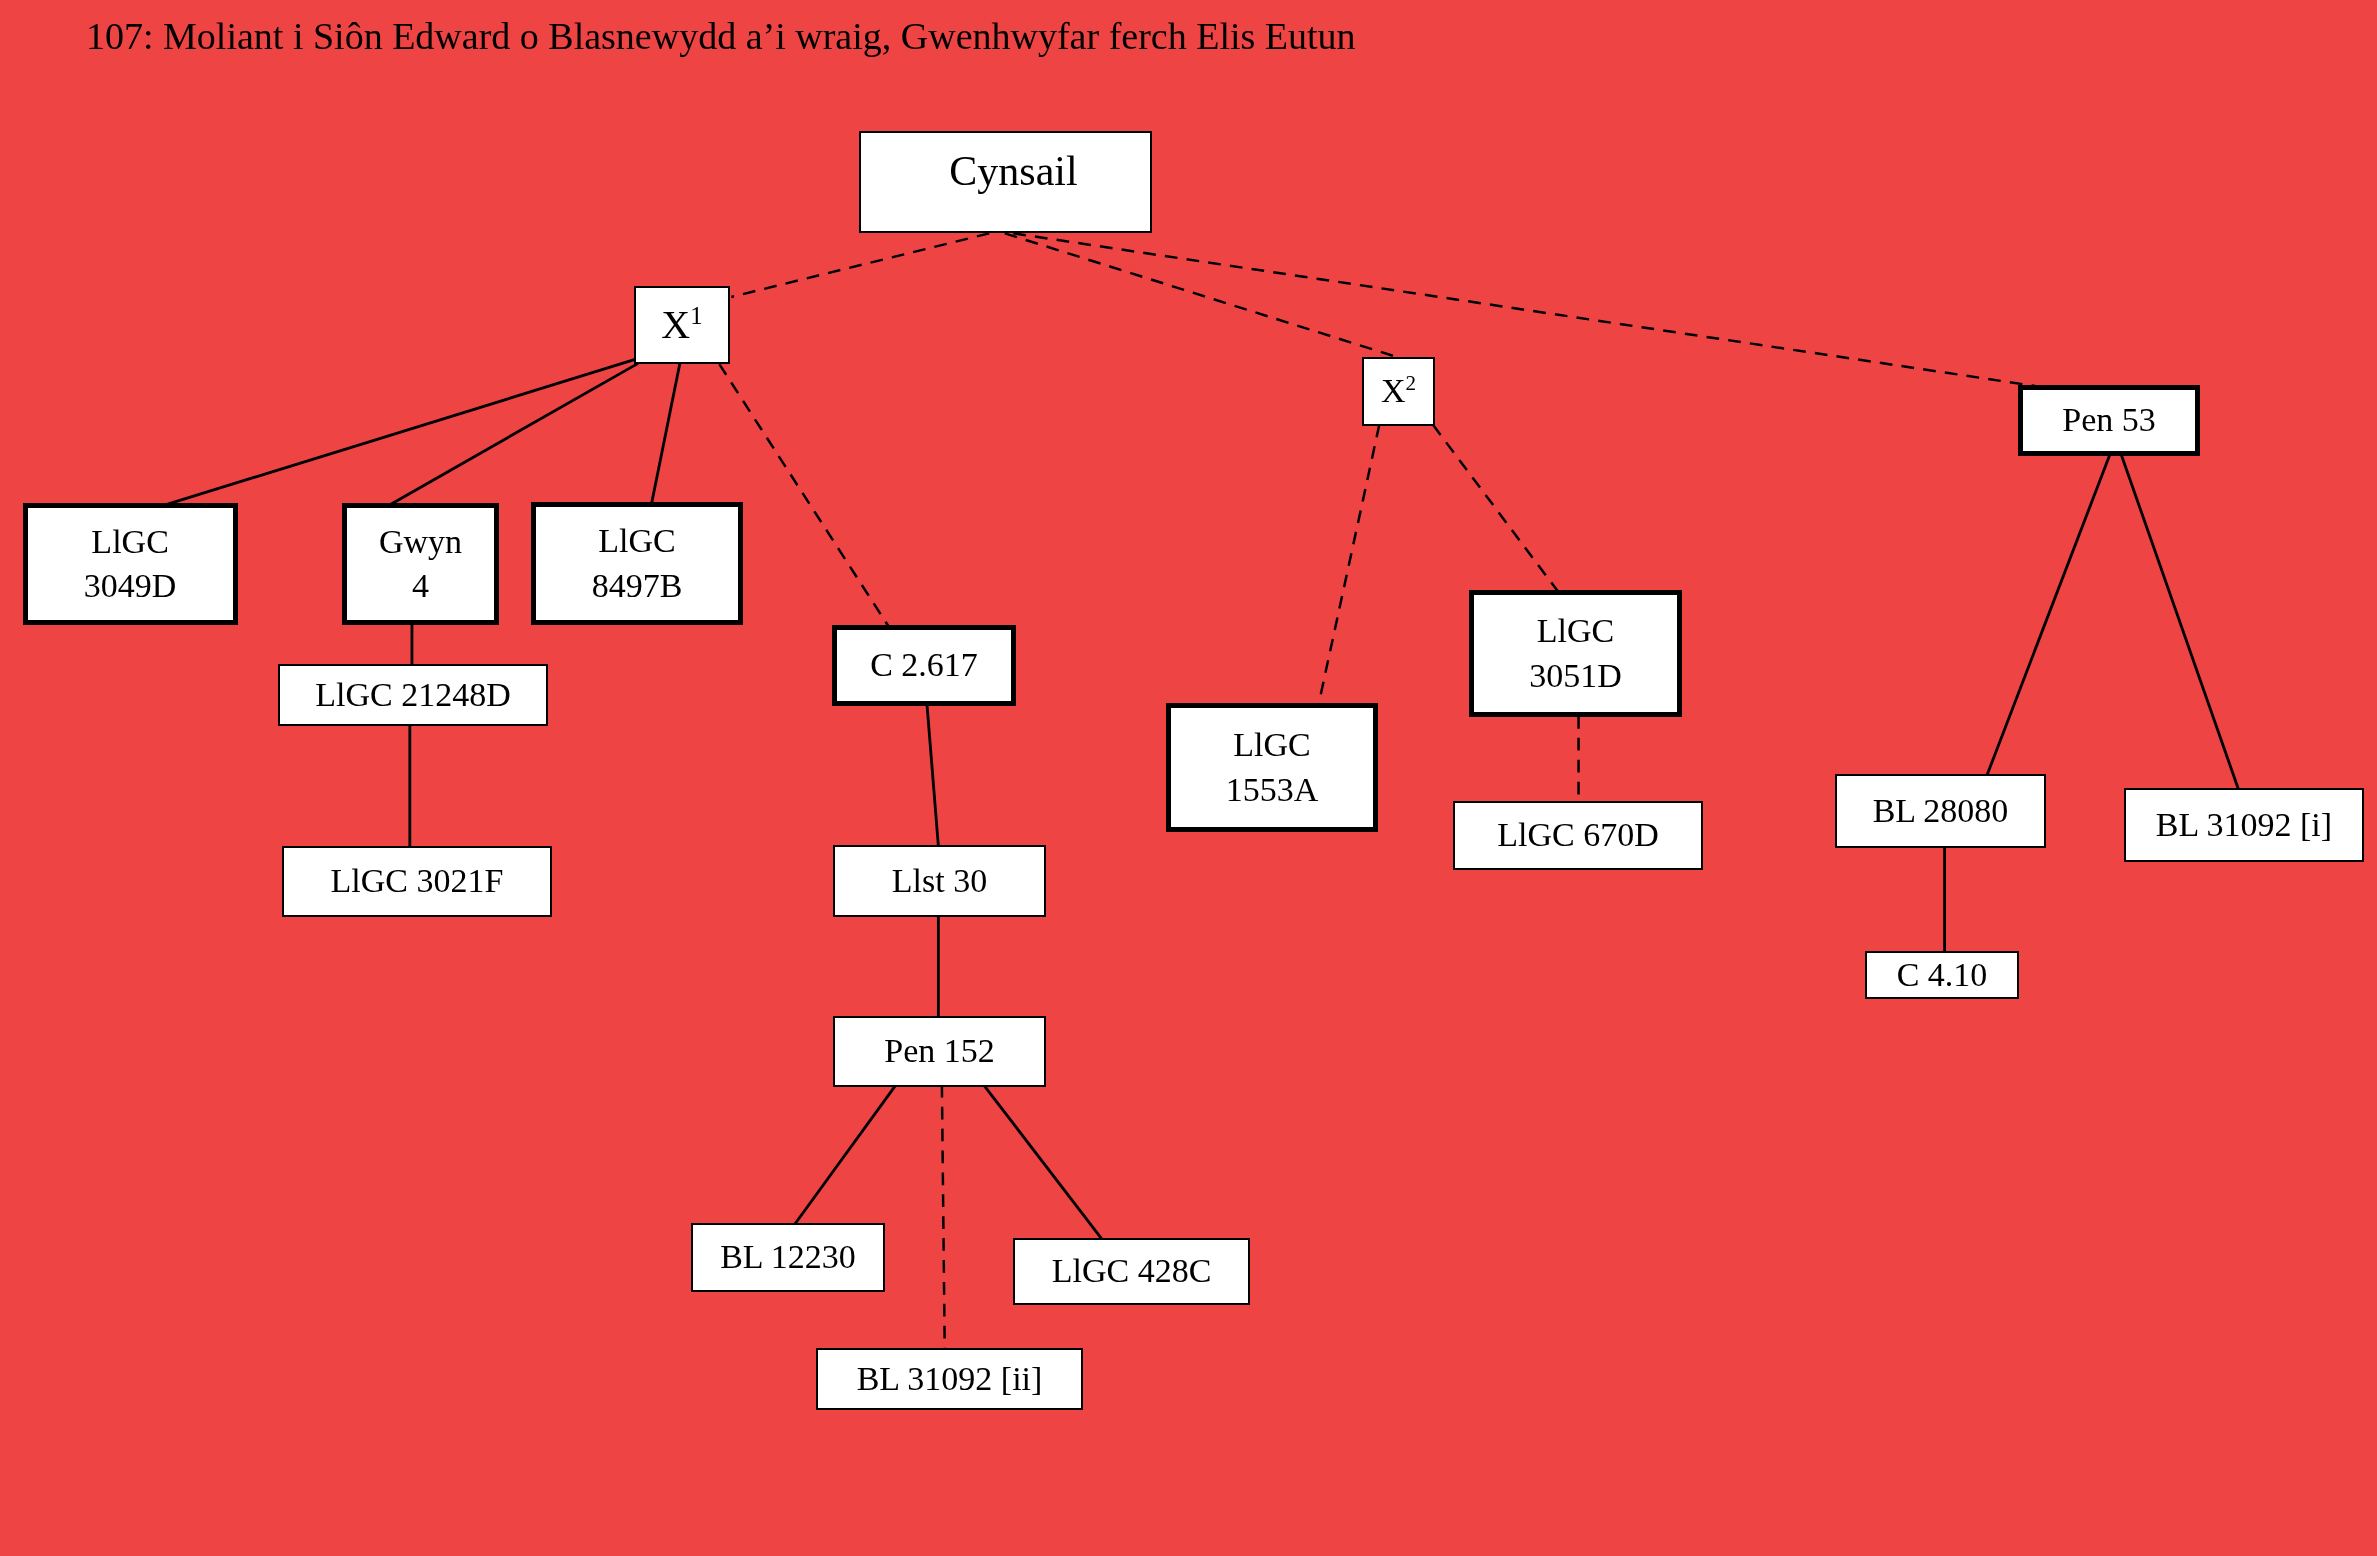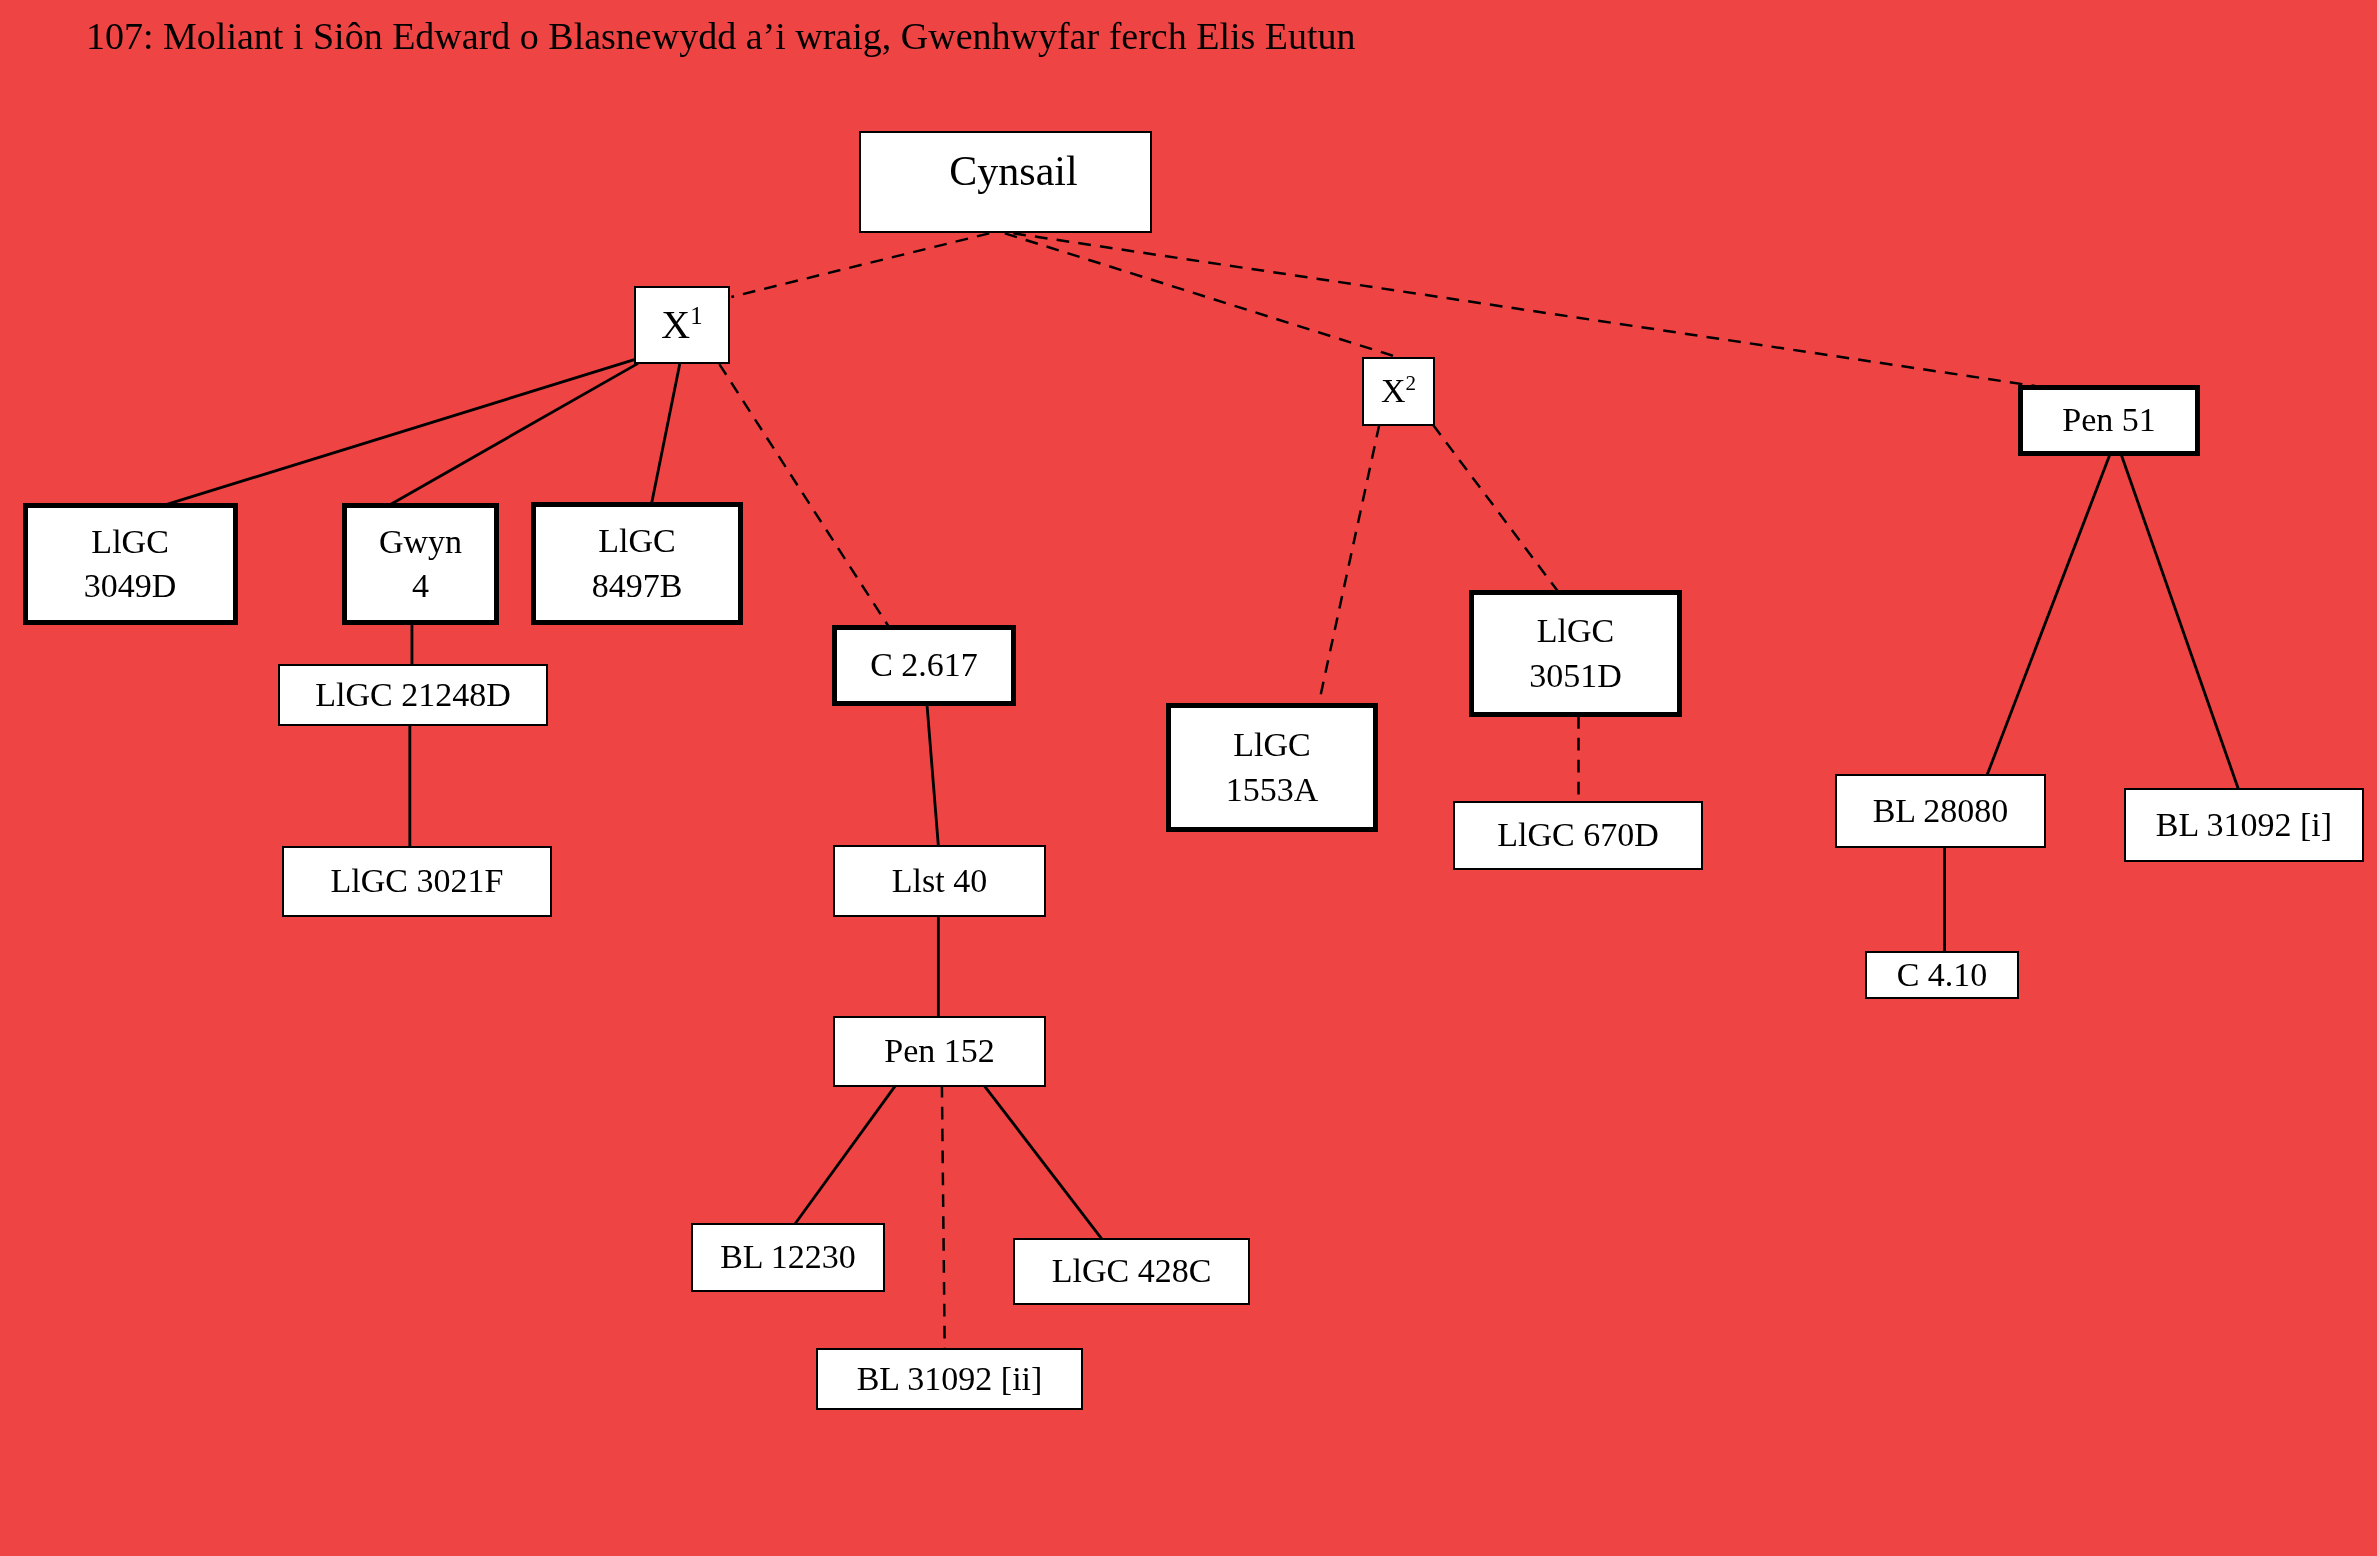--- a/index.html
+++ b/index.html
@@ -88,38 +88,38 @@
     <line class="edge-solid" x1="3002" y1="643" x2="3168" y2="1117"></line>
     <line class="edge-solid" x1="2752" y1="1198" x2="2752" y2="1348"></line>
   </svg>
 
   <div id="node-cynsail" class="node b4" style="left:859px;top:131px;width:293px;height:102px">Cynsail</div>
 
   <div id="node-x1" class="node b4" style="left:634px;top:286px;width:96px;height:78px"><span><span>X</span><sup>1</sup></span></div>
 
   <div id="node-x2" class="node b4" style="left:1362px;top:357px;width:73px;height:69px"><span><span>X</span><sup>2</sup></span></div>
 
-  <div class="node b7" style="left:2018px;top:385px;width:182px;height:71px">Pen 51</div>
+  <div class="node b7" style="left:2018px;top:385px;width:182px;height:71px">Pen 53</div>
 
   <div class="node b7" style="left:22.6px;top:503px;width:215px;height:122px">LlGC
 3049D</div>
 
   <div class="node b7" style="left:342px;top:503px;width:157px;height:122px">Gwyn
 4</div>
 
   <div class="node b7" style="left:531px;top:502px;width:212px;height:123px">LlGC
 8497B</div>
 
   <div class="node b7" style="left:832px;top:625px;width:184px;height:81px">C 2.617</div>
 
   <div class="node" style="left:278px;top:664px;width:270px;height:62px">LlGC 21248D</div>
 
   <div class="node" style="left:282px;top:846px;width:270px;height:71px">LlGC 3021F</div>
 
-  <div class="node" style="left:833px;top:845px;width:213px;height:72px">Llst 40</div>
+  <div class="node" style="left:833px;top:845px;width:213px;height:72px">Llst 30</div>
 
   <div class="node" style="left:833px;top:1016px;width:213px;height:71px">Pen 152</div>
 
   <div class="node" style="left:691px;top:1223px;width:194px;height:69px">BL 12230</div>
 
   <div class="node" style="left:1013px;top:1238px;width:237px;height:67px">LlGC 428C</div>
 
   <div class="node" style="left:816px;top:1348px;width:267px;height:62px">BL 31092 [ii]</div>
 
   <div class="node b7" style="left:1166px;top:703px;width:212px;height:129px">LlGC

